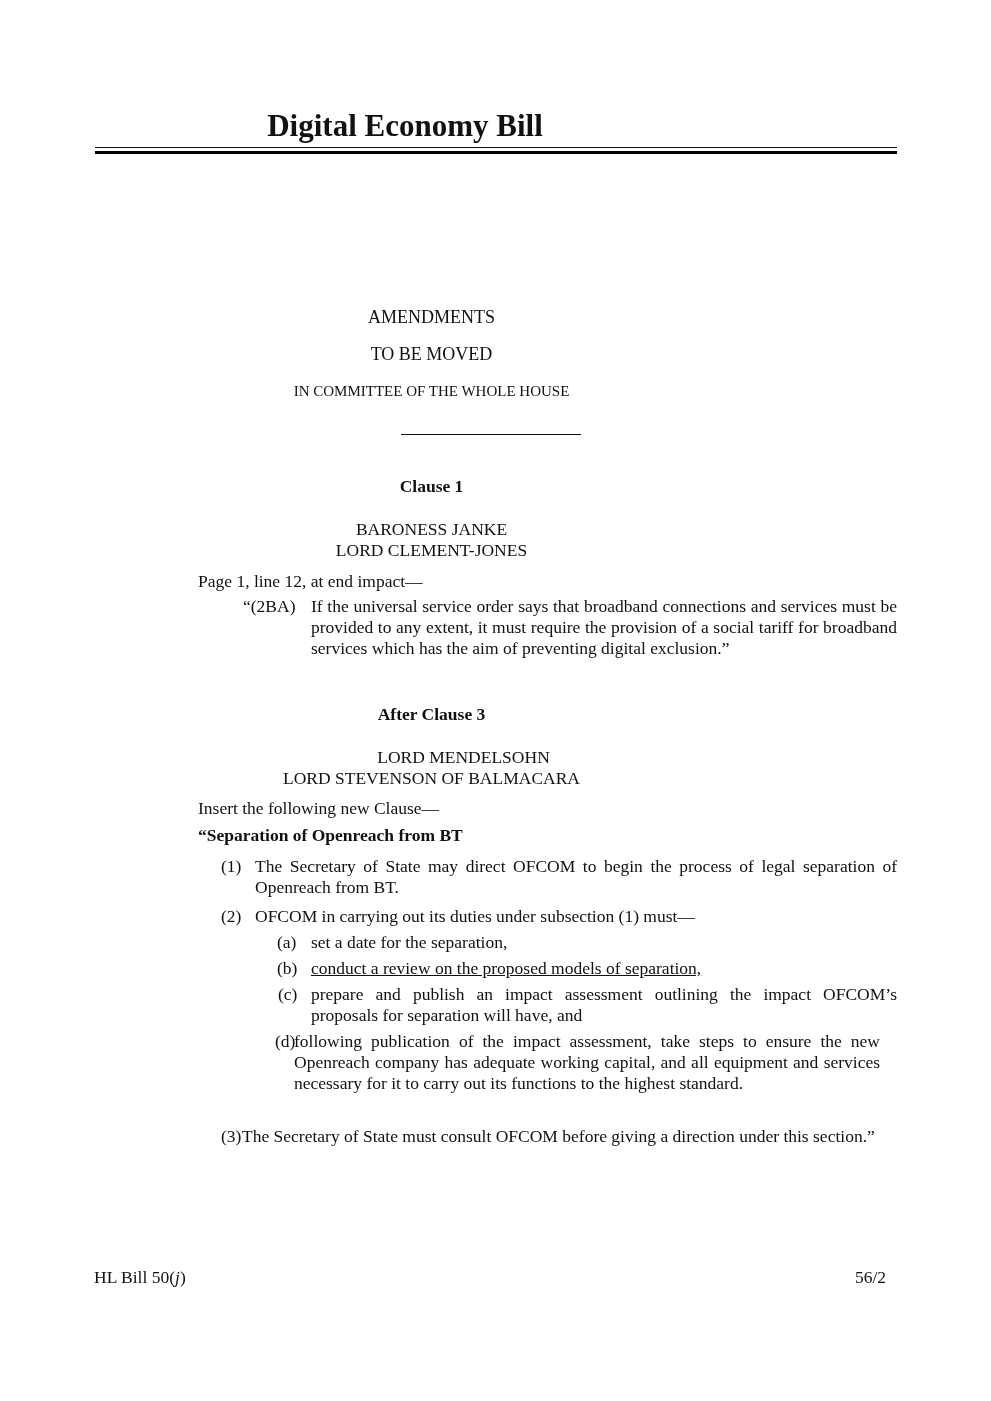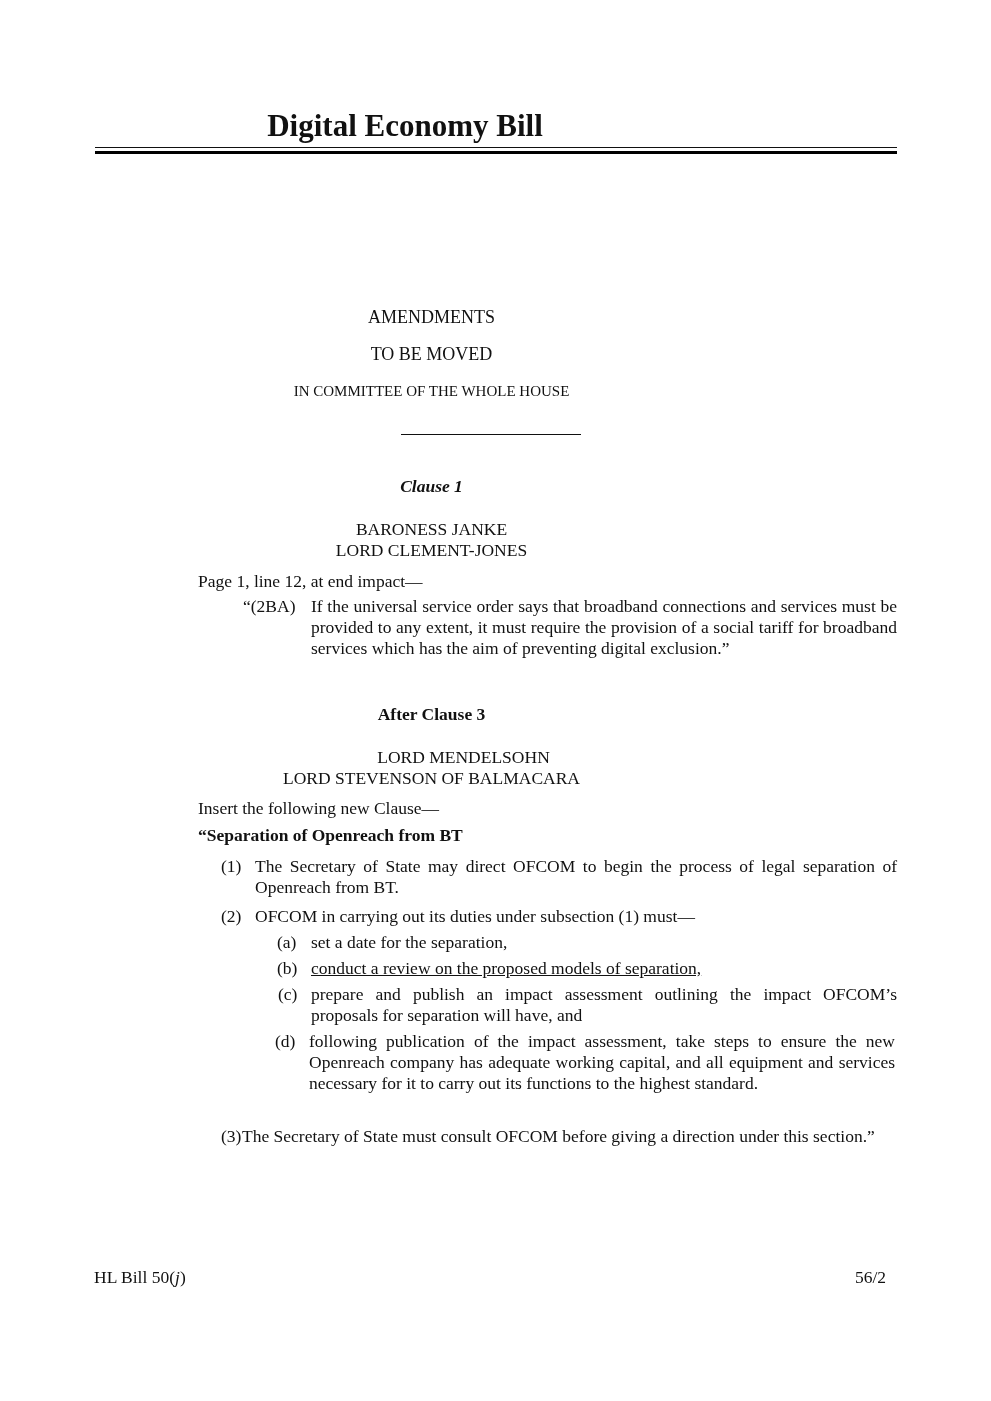--- a/index.html
+++ b/index.html
@@ -23,21 +23,21 @@
 
 <div class="abs title">Digital Economy Bill</div>
 <div class="abs rule1"></div>
 <div class="abs rule2"></div>
 
 <div class="abs center amend">AMENDMENTS</div>
 <div class="abs center tobe">TO BE MOVED</div>
 <div class="abs center incomm">IN COMMITTEE OF THE WHOLE HOUSE</div>
 <div class="abs shortrule"></div>
 
-<div class="abs center bold" style="top:476px;font-style:italic;">Clause 1</div>
+<div class="abs center bold" style="top:476px;">Clause 1</div>
 <div class="abs center" style="top:519px;">BARONESS JANKE</div>
 <div class="abs center" style="top:540px;">LORD CLEMENT-JONES</div>
 <div class="abs" style="left:198px;top:571px;">Page 1, line 12, at end impact—</div>
 <div class="abs" style="left:243px;top:596px;">“(2BA)</div>
 <div class="abs just" style="left:311px;top:596px;width:586px;">If the universal service order says that broadband connections and services must be provided to any extent, it must require the provision of a social tariff for broadband services which has the aim of preventing digital exclusion.”</div>
 
 <div class="abs center bold" style="top:704px;">After Clause 3</div>
 <div class="abs center" style="top:747px;margin-left:32px;">LORD MENDELSOHN</div>
 <div class="abs center" style="top:768px;">LORD STEVENSON OF BALMACARA</div>
 <div class="abs" style="left:198px;top:798px;">Insert the following new Clause—</div>
@@ -52,19 +52,19 @@
 <div class="abs" style="left:277px;top:932px;">(a)</div>
 <div class="abs" style="left:311px;top:932px;width:586px;">set a date for the separation,</div>
 
 <div class="abs" style="left:277px;top:958px;">(b)</div>
 <div class="abs" style="left:311px;top:958px;width:586px;text-decoration:underline;">conduct a review on the proposed models of separation,</div>
 
 <div class="abs" style="left:278px;top:984px;">(c)</div>
 <div class="abs just" style="left:311px;top:984px;width:586px;">prepare and publish an impact assessment outlining the impact OFCOM’s proposals for separation will have, and</div>
 
 <div class="abs" style="left:275px;top:1031px;">(d)</div>
-<div class="abs just" style="left:309px;top:1031px;width:586px;">following publication of the impact assessment, take steps to ensure the new Openreach company has adequate working capital, and all equipment and services necessary for it to carry out its functions to the highest standard.</div>
+<div class="abs just" style="left:294px;top:1031px;width:586px;">following publication of the impact assessment, take steps to ensure the new Openreach company has adequate working capital, and all equipment and services necessary for it to carry out its functions to the highest standard.</div>
 
 <div class="abs" style="left:221px;top:1126px;">(3)</div>
 <div class="abs just" style="left:242px;top:1126px;width:642px;">The Secretary of State must consult OFCOM before giving a direction under this section.”</div>
 
 <div class="abs footer-left"><span>HL Bill 50(</span><i>j</i><span>)</span></div>
 <div class="abs footer-right">56/2</div>
 
 </body></html>

